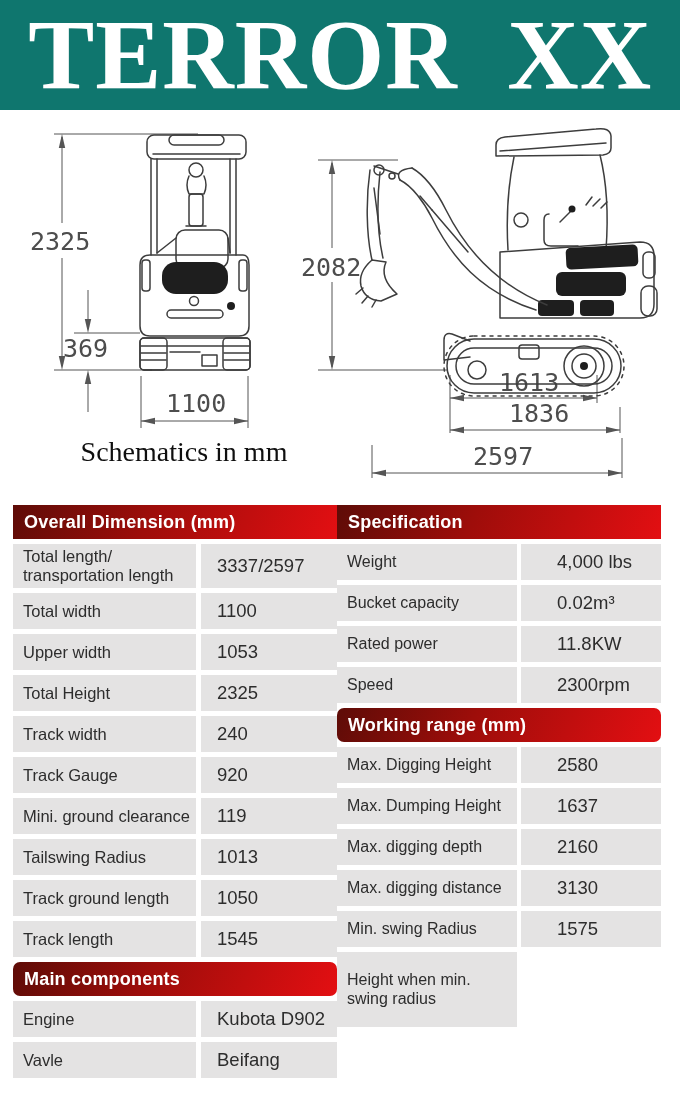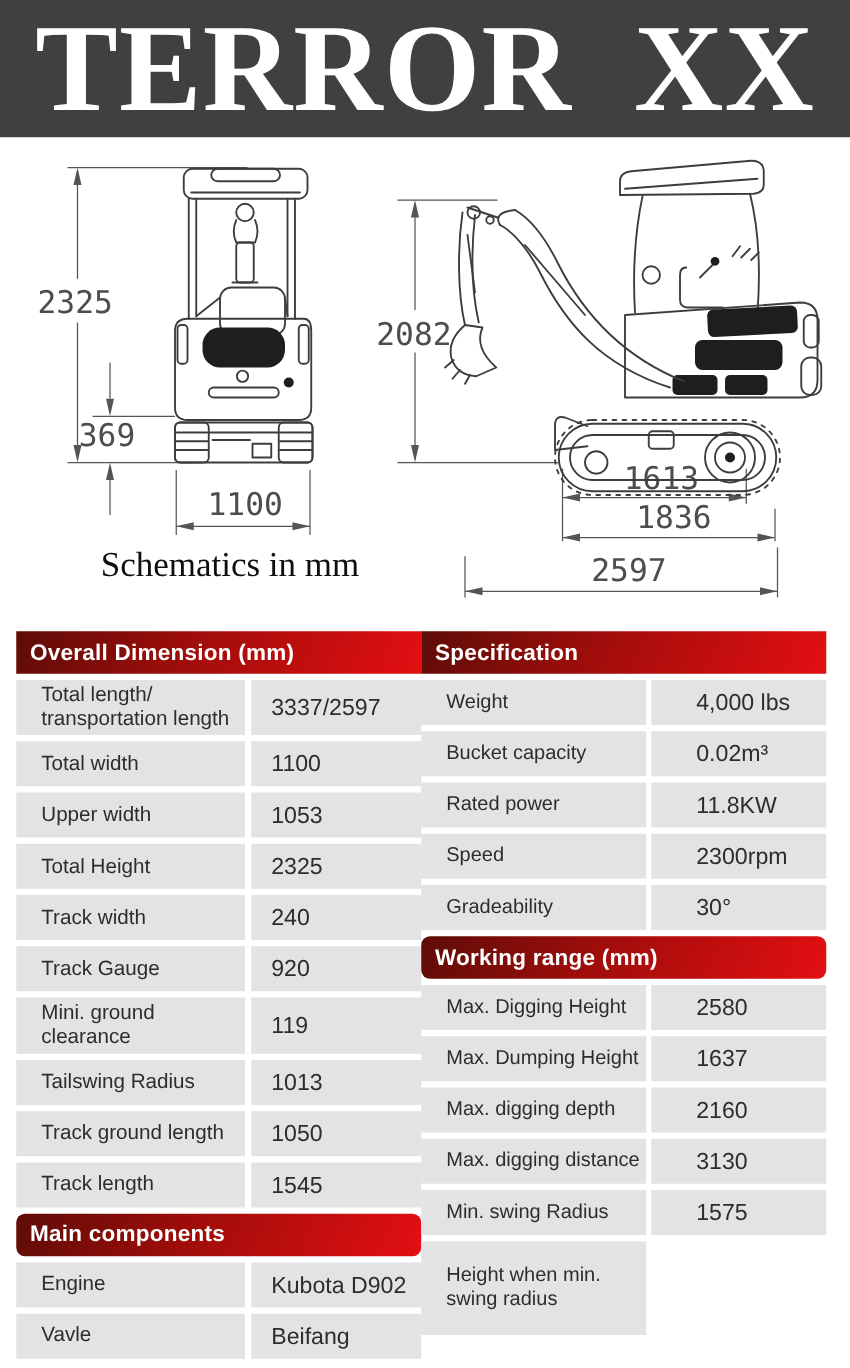--- a/index.html
+++ b/index.html
@@ -1,20 +1,20 @@
 <!DOCTYPE html>
 <html><head>
 <meta charset="utf-8">
 <style>
   html,body{margin:0;padding:0;background:#ffffff;}
   .page{position:relative;width:680px;height:1094px;background:#ffffff;overflow:hidden;
         font-family:"Liberation Sans", sans-serif;color:#2d2d2d;}
 
   
-  .brandbar{height:110px;background:#404040;display:flex;align-items:center;justify-content:center;}
+  .brandbar{height:110px;background:#0f766e;display:flex;align-items:center;justify-content:center;}
   .brand-title{margin:0;font-family:"Liberation Serif", serif;font-weight:700;color:#ffffff;
                font-size:100px;line-height:1;letter-spacing:1px;word-spacing:24px;
                transform:scaleX(0.99);white-space:nowrap;}
 
   
   .schematic{position:relative;height:383px;background:#ffffff;}
   .schematic svg{position:absolute;left:0;top:0;}
   .dimtxt{font-family:"DejaVu Sans Mono", monospace;font-size:25px;fill:#4d4d4d;}
   .captxt{font-family:"Liberation Serif", serif;font-size:28px;fill:#0f0f0f;}
   .dim{stroke:#555;stroke-width:1;fill:none;}
@@ -24,21 +24,21 @@
 
   
   .tables{display:flex;gap:0;padding:12px 13px 0 13px;box-sizing:border-box;}
   .col{width:324px;flex:0 0 324px;}
   .thead{height:34px;margin-bottom:5px;display:flex;align-items:center;padding-left:11px;
          box-sizing:border-box;color:#fff;font-size:18px;font-weight:700;letter-spacing:.2px;
          background:linear-gradient(113deg,#5e0c07 0%,#9e0d0a 42%,#e30f12 100%);}
   .thead.mt{margin-top:3px;border-radius:7px;}
   .trow{display:flex;gap:5px;margin-bottom:5px;}
   .cell{background:#e4e3e3;display:flex;align-items:center;box-sizing:border-box;min-height:36px;}
-  .lbl{width:183px;flex:0 0 183px;padding:3px 4px 3px 20px;font-size:16.5px;line-height:1.16;
+  .lbl{width:183px;flex:0 0 183px;padding:3px 4px 3px 10px;font-size:16.5px;line-height:1.16;
        white-space:pre-line;}
   .val{flex:1;padding-left:16px;font-size:18.5px;}
   .right .lbl{width:180px;flex:0 0 180px;font-size:16px;}
   .right .trow{gap:4px;}
   .right .val{padding-left:36px;}
   .h40 .cell{min-height:40px;}
   .h75 .cell{min-height:75px;}
 </style>
 </head>
 <body>
@@ -256,24 +256,20 @@
         <div class="cell val">0.02m³</div>
       </div>
       <div class="trow">
         <div class="cell lbl">Rated power</div>
         <div class="cell val">11.8KW</div>
       </div>
       <div class="trow">
         <div class="cell lbl">Speed</div>
         <div class="cell val">2300rpm</div>
       </div>
-      <div class="trow">
-        <div class="cell lbl">Gradeability</div>
-        <div class="cell val">30°</div>
-      </div>
 
       <div class="thead mt">Working range (mm)</div>
       <div class="trow">
         <div class="cell lbl">Max. Digging Height</div>
         <div class="cell val">2580</div>
       </div>
       <div class="trow">
         <div class="cell lbl">Max. Dumping Height</div>
         <div class="cell val">1637</div>
       </div>

